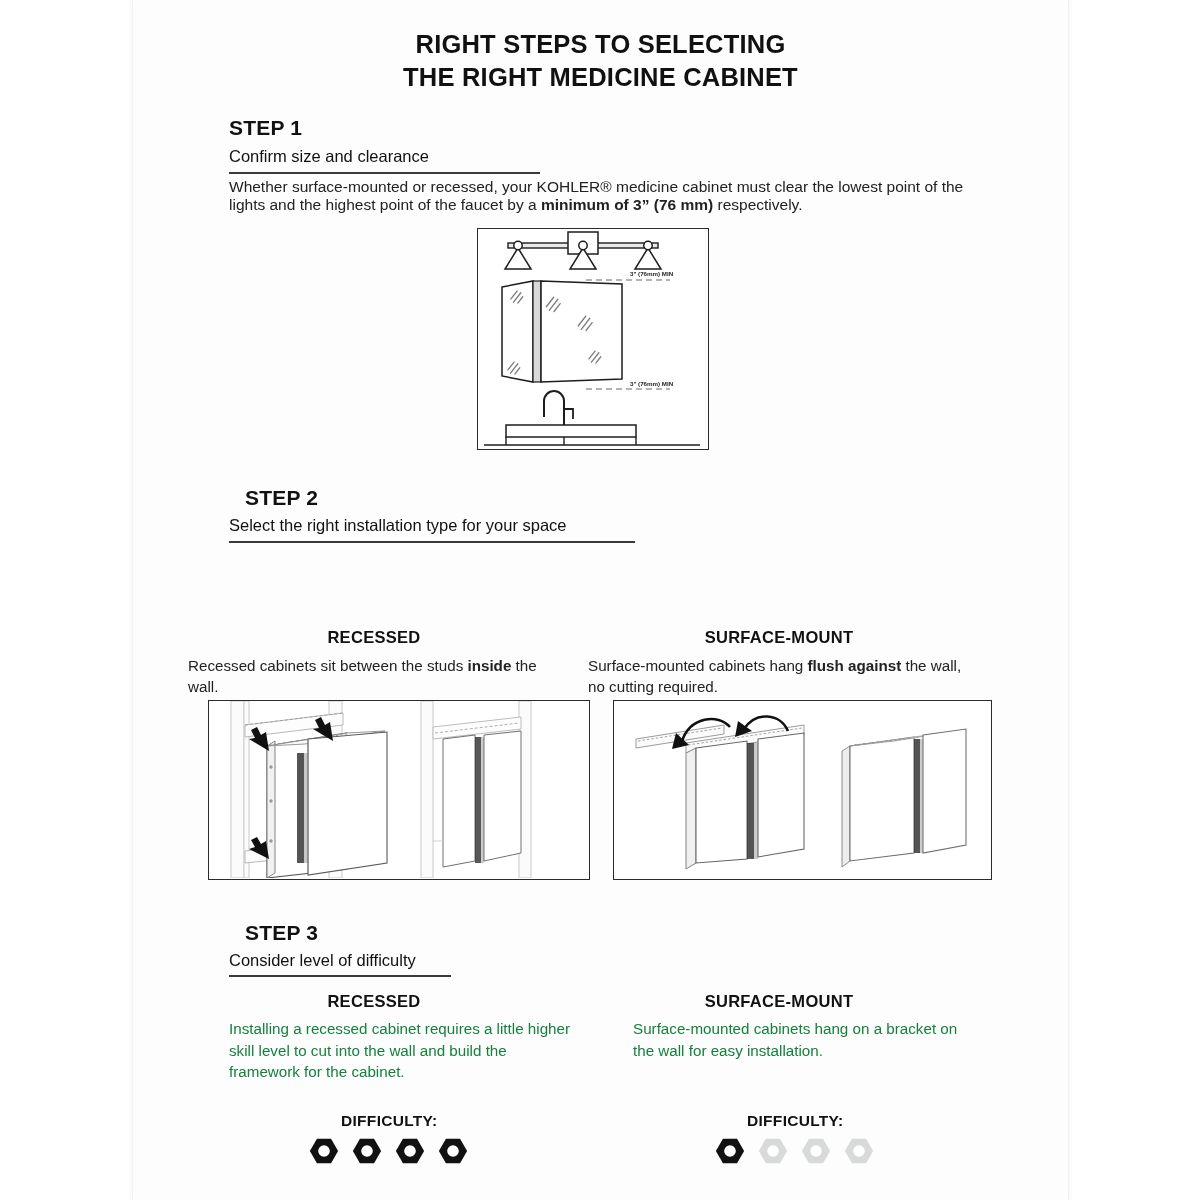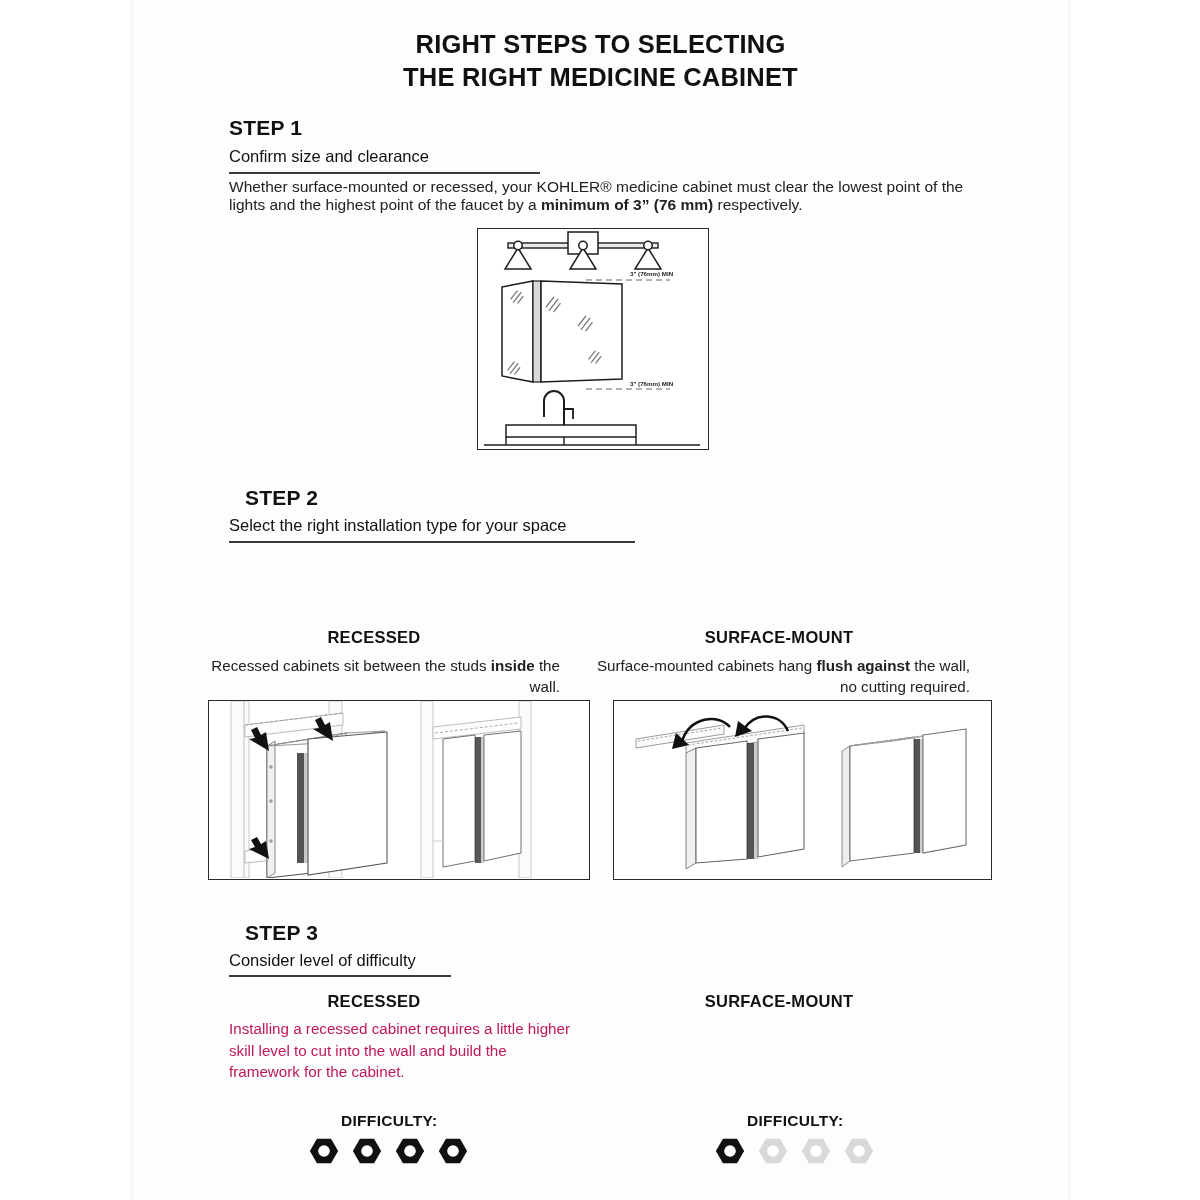--- a/index.html
+++ b/index.html
@@ -90,29 +90,29 @@
     font-size: 16.5px;
     font-weight: bold;
     text-align: center;
     color: #111;
     letter-spacing: 0.3px;
   }
   .col-sub {
     position: absolute;
     font-size: 15.2px;
     line-height: 21px;
-    text-align: right;
+    text-align: left;
     color: #222;
   }
   .col-sub b { font-weight: bold; }
   .col-para {
     position: absolute;
     font-size: 15.2px;
     line-height: 21.5px;
-    color: #be185d;
+    color: #15803d;
   }
 
   .photo-panel {
     position: absolute;
     background: #fff;
     border: 1.6px solid #2b2b2b;
     box-sizing: border-box;
     overflow: hidden;
   }
 
@@ -334,20 +334,21 @@
   </div>
 
   <div class="step-kicker" style="left:112px; top:921px;">STEP 3</div>
   <div class="step-sub" style="left:96px; top:951px;">Consider level of difficulty</div>
   <div class="rule" style="left:96px; top:975px; width:222px;"></div>
 
   <div class="col-head" style="left:75px; top:992px; width:332px;">RECESSED</div>
   <div class="col-para" style="left:96px; top:1018px; width:348px;">Installing a recessed cabinet requires a little higher skill level to cut into the wall and build the framework for the cabinet.</div>
 
   <div class="col-head" style="left:480px; top:992px; width:332px;">SURFACE-MOUNT</div>
+  <div class="col-para" style="left:500px; top:1018px; width:330px;">Surface-mounted cabinets hang on a bracket on the wall for easy installation.</div>
 
   <div class="diff-label" style="left:208px; top:1112px;">DIFFICULTY:</div>
   <div class="nut-row" style="left:176px; top:1136px;">
     <svg class="nut" viewBox="0 0 34 34">
       <path d="M9,3 H25 L33,17 L25,31 H9 L1,17 Z" fill="#111111"></path>
       <circle cx="17" cy="17" r="6.6" fill="#ffffff"></circle>
     </svg>
     <svg class="nut" viewBox="0 0 34 34">
       <path d="M9,3 H25 L33,17 L25,31 H9 L1,17 Z" fill="#111111"></path>
       <circle cx="17" cy="17" r="6.6" fill="#ffffff"></circle>

